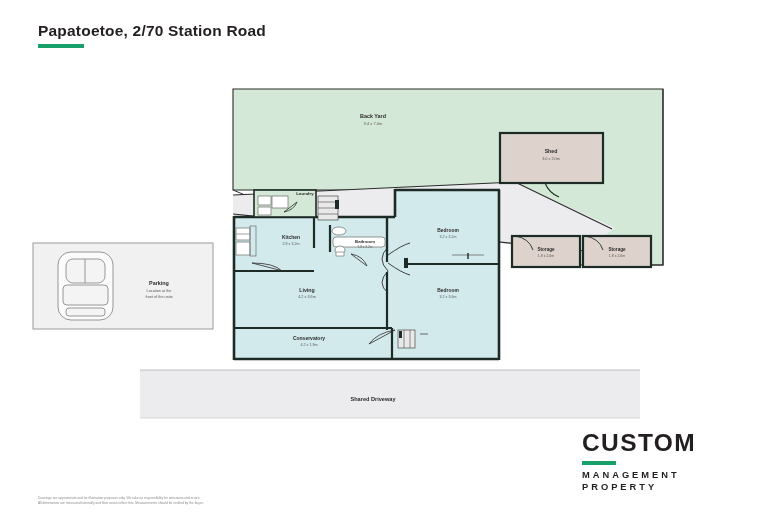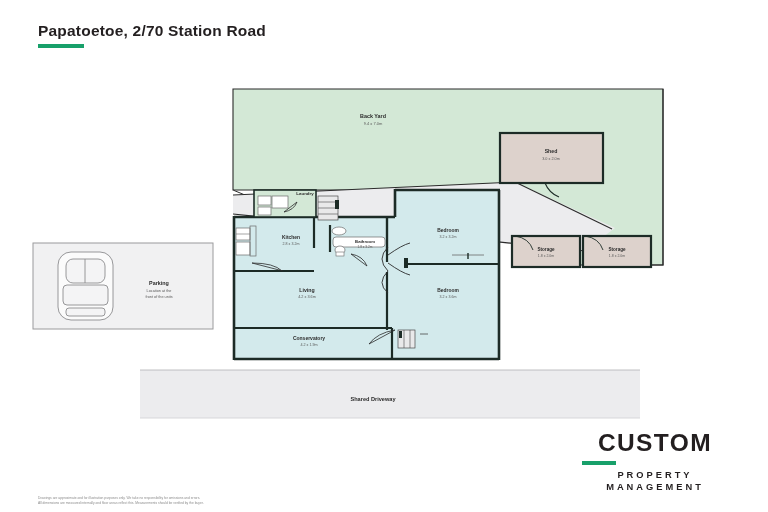--- a/index.html
+++ b/index.html
@@ -48,21 +48,21 @@
   }
   #plan svg {
     display: block;
   }
 
   
   #logo {
     position: absolute;
     right: 40px;
     bottom: 18px;
-    text-align: center;
+    text-align: left;
     width: 146px;
   }
   #logo-word {
     font-size: 24.5px;
     font-weight: bold;
     letter-spacing: 1.4px;
     color: #231f20;
     line-height: 1;
   }
   #logo-rule {
@@ -320,20 +320,20 @@
     <text x="159" y="292" class="rm-dim" font-size="3.8">Location at the</text>
     <text x="159" y="298" class="rm-dim" font-size="3.8">front of the units</text>
   </g>
 
 </svg>
 </div>
 
 <div id="logo">
   <div id="logo-word">CUSTOM</div>
   <div id="logo-rule"></div>
+  <div id="logo-sub2">MANAGEMENT</div>
   <div id="logo-sub1">PROPERTY</div>
-  <div id="logo-sub2">MANAGEMENT</div>
 </div>
 
 <div id="disclaimer">
   <div>Drawings are approximate and for illustration purposes only. We take no responsibility for omissions and errors.</div>
   <div>All dimensions are measured internally and floor areas reflect this. Measurements should be verified by the buyer.</div>
 </div>
 
 </body></html>

